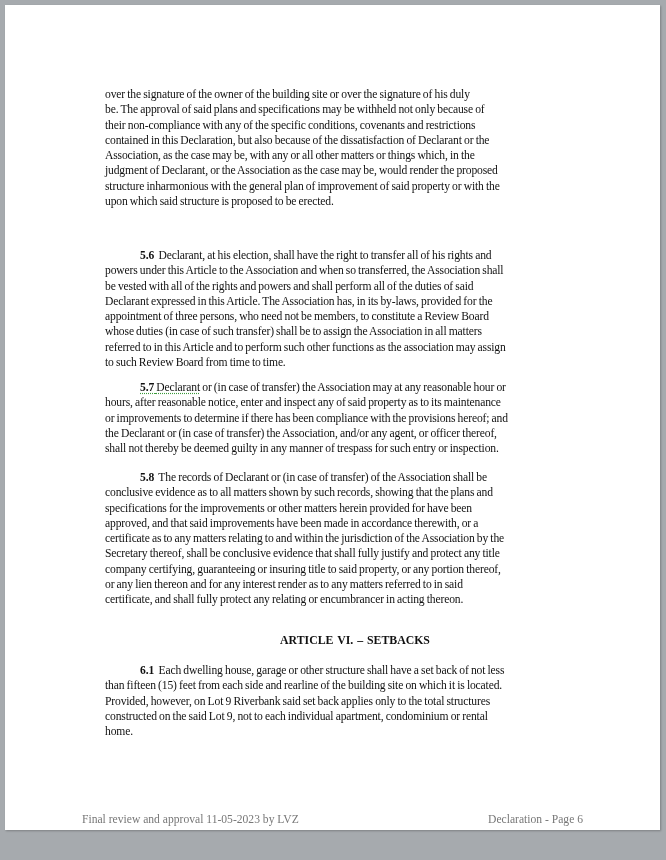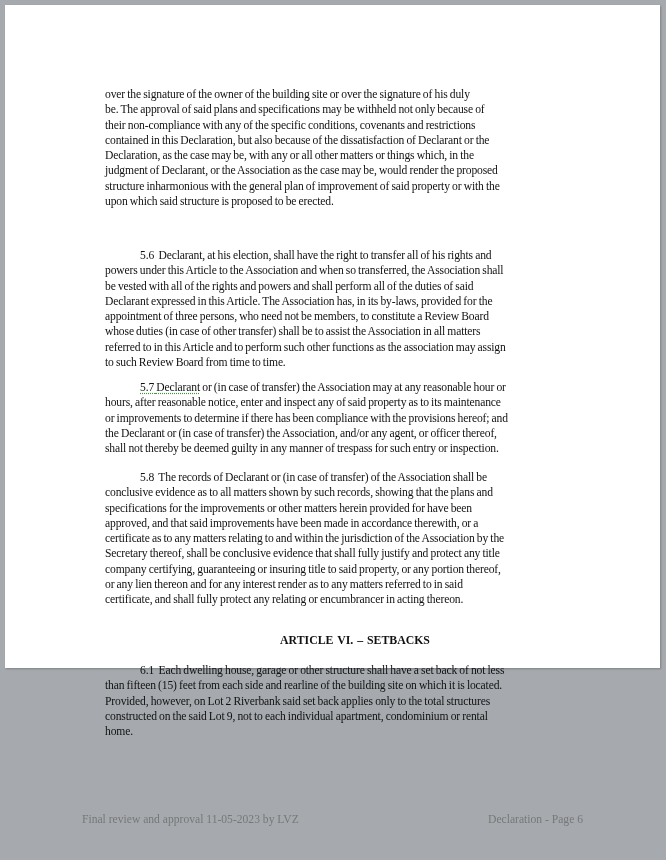--- a/index.html
+++ b/index.html
@@ -4,36 +4,36 @@
 <style>
   html, body { margin: 0; padding: 0; }
   body {
     width: 666px; height: 860px; overflow: hidden;
     background: #a6aaae;
     position: relative;
     font-family: "Liberation Serif", "DejaVu Serif", serif;
   }
   .page {
     position: absolute;
-    left: 5px; top: 5px; width: 655px; height: 663px;
+    left: 5px; top: 5px; width: 655px; height: 825px;
     background: #ffffff;
     box-shadow: 1px 1px 2px rgba(0,0,0,0.25);
   }
   .body-text {
     position: absolute;
     left: 100px; width: 488px;
     font-size: 11.6px;
     line-height: 15.3px;
     color: #111;
     letter-spacing: -0.15px;
     word-spacing: -0.5px;
   }
   .para { margin: 0; text-align: left; }
   .para .line { display: block; white-space: nowrap; }
-  .num { font-weight: normal; }
+  .num { font-weight: bold; }
   .indent { padding-left: 35px; }
   .spell { text-decoration: underline dotted #3a9a3a; text-underline-offset: 2px; }
   .heading {
     position: absolute; left: 100px; width: 500px; top: 628px;
     text-align: center; font-weight: bold; font-size: 11.8px; color: #111;
     word-spacing: 1px;
   }
   .footer {
     position: absolute; top: 808px;
     font-size: 11.6px; color: #777;
@@ -45,35 +45,35 @@
 <body>
 
 <div class="page">
 
   <div class="body-text" style="top:82px;">
     <p class="para">
       <span class="line">over the signature of the owner of the building site or over the signature of his duly</span>
       <span class="line">be. The approval of said plans and specifications may be withheld not only because of</span>
       <span class="line">their non-compliance with any of the specific conditions, covenants and restrictions</span>
       <span class="line">contained in this Declaration, but also because of the dissatisfaction of Declarant or the</span>
-      <span class="line">Declaration, as the case may be, with any or all other matters or things which, in the</span>
+      <span class="line">Association, as the case may be, with any or all other matters or things which, in the</span>
       <span class="line">judgment of Declarant, or the Association as the case may be, would render the proposed</span>
       <span class="line">structure inharmonious with the general plan of improvement of said property or with the</span>
       <span class="line">upon which said structure is proposed to be erected.</span>
     </p>
   </div>
 
   <div class="body-text" style="top:243px;">
     <p class="para">
       <span class="line indent"><span class="num">5.6</span>&nbsp; <span>Declarant, at his election, shall have the right to transfer all of his rights and</span></span>
       <span class="line">powers under this Article to the Association and when so transferred, the Association shall</span>
       <span class="line">be vested with all of the rights and powers and shall perform all of the duties of said</span>
       <span class="line">Declarant expressed in this Article.  The Association has, in its by-laws, provided for the</span>
       <span class="line">appointment of three persons, who need not be members, to constitute a Review Board</span>
-      <span class="line">whose duties (in case of other transfer) shall be to assist the Association in all matters</span>
+      <span class="line">whose duties (in case of such transfer) shall be to assign the Association in all matters</span>
       <span class="line">referred to in this Article and to perform such other functions as the association may assign</span>
       <span class="line">to such Review Board from time to time.</span>
     </p>
   </div>
 
   <div class="body-text" style="top:375px;">
     <p class="para">
       <span class="line indent"><span class="spell"><span class="num">5.7</span> <span>Declarant</span></span> <span>or (in case of transfer) the Association may at any reasonable hour or</span></span>
       <span class="line">hours, after reasonable notice, enter and inspect any of said property as to its maintenance</span>
       <span class="line">or improvements to determine if there has been compliance with the provisions hereof; and</span>
@@ -95,21 +95,21 @@
       <span class="line">certificate, and shall fully protect any relating or encumbrancer in acting thereon.</span>
     </p>
   </div>
 
   <div class="heading">ARTICLE  VI. – SETBACKS</div>
 
   <div class="body-text" style="top:658px;">
     <p class="para">
       <span class="line indent"><span class="num">6.1</span>&nbsp; <span>Each dwelling house, garage or other structure shall have a set back of not less</span></span>
       <span class="line">than fifteen (15) feet from each side and rearline of the building site on which it is located.</span>
-      <span class="line">Provided, however, on Lot 2 Riverbank said set back applies only to the total structures</span>
+      <span class="line">Provided, however, on Lot 9 Riverbank said set back applies only to the total structures</span>
       <span class="line">constructed on the said Lot 9, not to each individual apartment, condominium or rental</span>
       <span class="line">home.</span>
     </p>
   </div>
 
   <div class="footer left">Final review and approval 11-05-2023 by LVZ</div>
   <div class="footer right">Declaration - Page 6</div>
 </div>
 
 </body></html>

